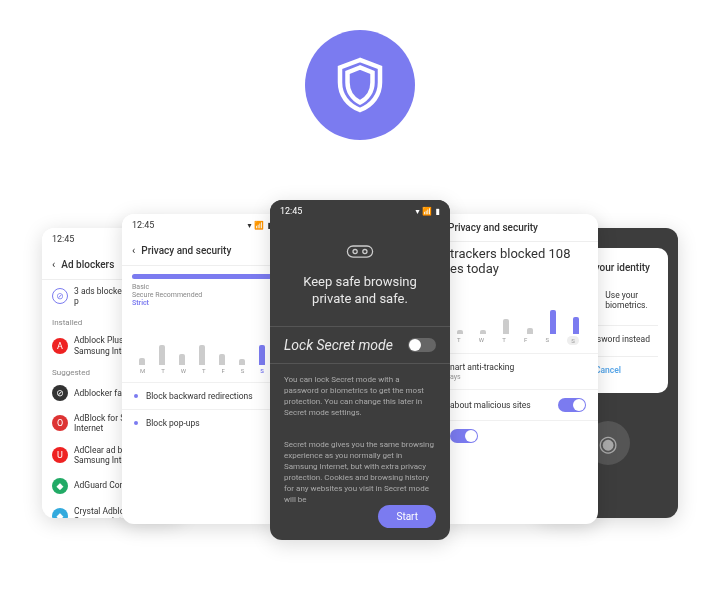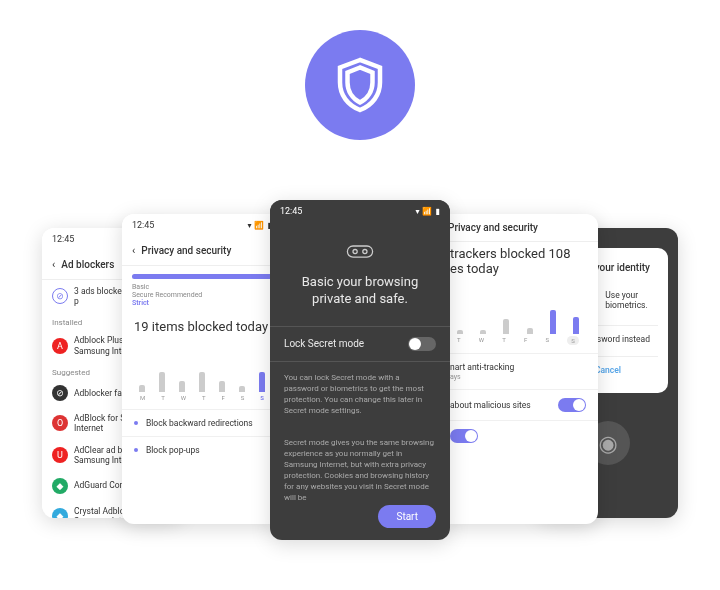--- a/index.html
+++ b/index.html
@@ -45,21 +45,21 @@
 .bar-labels { display: flex; justify-content: space-around; font-size: 6px; color: #999; padding: 2px 10px 8px; }
 
 .block-row { display: flex; align-items: center; padding: 8px 12px; gap: 8px; font-size: 8.5px; border-top: 1px solid #f0f0f0; }
 .block-dot { width: 4px; height: 4px; background: #7b7bf0; border-radius: 50%; flex-shrink: 0; }
 
 .mask-icon { display: flex; justify-content: center; padding: 22px 0 12px; }
 .mask-icon svg { width: 28px; height: 18px; }
 .secret-title { text-align: center; font-size: 13px; font-weight: 400; line-height: 1.3; padding: 0 16px 18px; }
 
 .toggle-row { display: flex; align-items: center; justify-content: space-between; padding: 10px 14px; border-top: 1px solid #555; border-bottom: 1px solid #555; }
-.toggle-row-label { font-size: 10px; }
+.toggle-row-label { font-size: 14px; font-style: italic; }
 .toggle { width: 28px; height: 14px; background: #666; border-radius: 7px; position: relative; cursor: pointer; }
 .toggle.on { background: #7b7bf0; }
 .toggle .knob { width: 12px; height: 12px; background: #fff; border-radius: 50%; position: absolute; top: 1px; left: 1px; }
 .toggle.on .knob { left: 15px; }
 
 .secret-desc { font-size: 8px; color: #aaa; line-height: 1.4; padding: 10px 14px; }
 
 .start-btn { position: absolute; bottom: 12px; right: 14px; background: #7b7bf0; color: #fff; padding: 6px 18px; border-radius: 14px; font-size: 10px; cursor: pointer; }
 
 .setting-row { display: flex; align-items: center; justify-content: space-between; padding: 8px 12px; border-top: 1px solid #f0f0f0; }
@@ -150,21 +150,20 @@
       <span class="header-title">Privacy and security</span>
     </div>
     <div class="slider-track">
         <div class="slider-fill" style="width:100%"></div>
       </div>
     <div class="slider-labels">
       <span>Basic</span>
       <span>Secure Recommended</span>
       <span class="active">Strict</span>
     </div>
-    <div class="blocked-title">19 items blocked today</div>
     <div class="bar-chart">
       <div class="bar gray" style="height:15%"></div>
         <div class="bar gray" style="height:40%"></div>
         <div class="bar gray" style="height:22%"></div>
         <div class="bar gray" style="height:40%"></div>
         <div class="bar gray" style="height:22%"></div>
         <div class="bar gray" style="height:12%"></div>
         <div class="bar" style="height:40%"></div>
     </div>
     <div class="bar-labels">
@@ -195,21 +194,21 @@
           <span>▮</span>
         </div>
     </div>
     <div class="mask-icon">
       <svg viewBox="0 0 40 24" fill="none" stroke="#ccc" stroke-width="1.8">
           <rect x="2" y="2" width="36" height="16" rx="8"></rect>
           <circle cx="13" cy="10" r="3"></circle>
           <circle cx="27" cy="10" r="3"></circle>
         </svg>
     </div>
-    <div class="secret-title">Basic your browsing private and safe.</div>
+    <div class="secret-title">Keep safe browsing private and safe.</div>
     <div class="toggle-row">
       <span class="toggle-row-label">Lock Secret mode</span>
       <div class="toggle">
           <div class="knob"></div>
         </div>
     </div>
     <div class="secret-desc">You can lock Secret mode with a password or biometrics to get the most protection. You can change this later in Secret mode settings.</div>
     <div class="secret-desc">Secret mode gives you the same browsing experience as you normally get in Samsung Internet, but with extra privacy protection. Cookies and browsing history for any websites you visit in Secret mode will be</div>
     <div class="start-btn">Start</div>
   </div>

